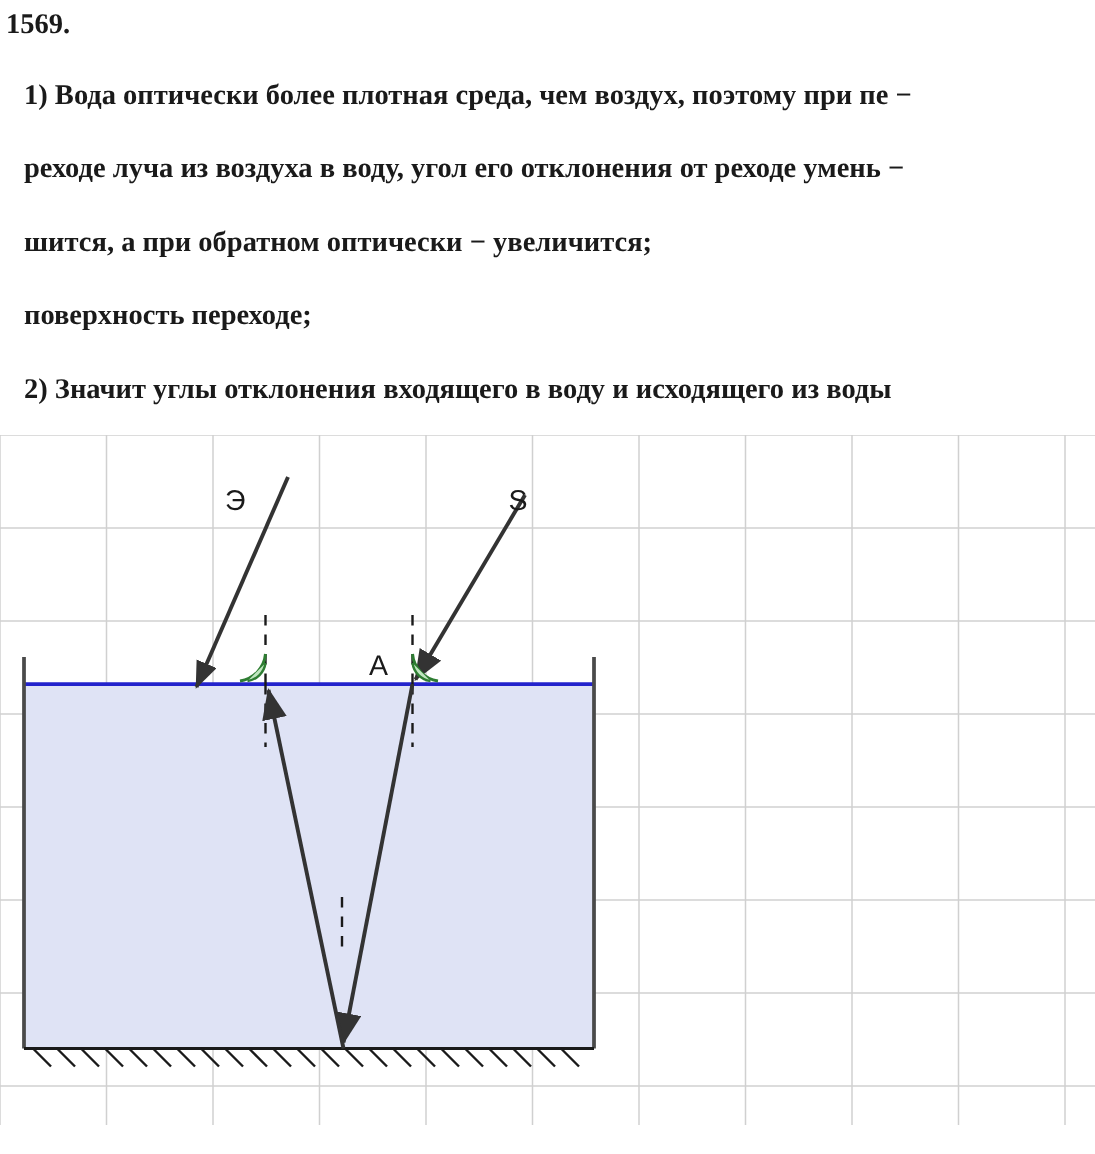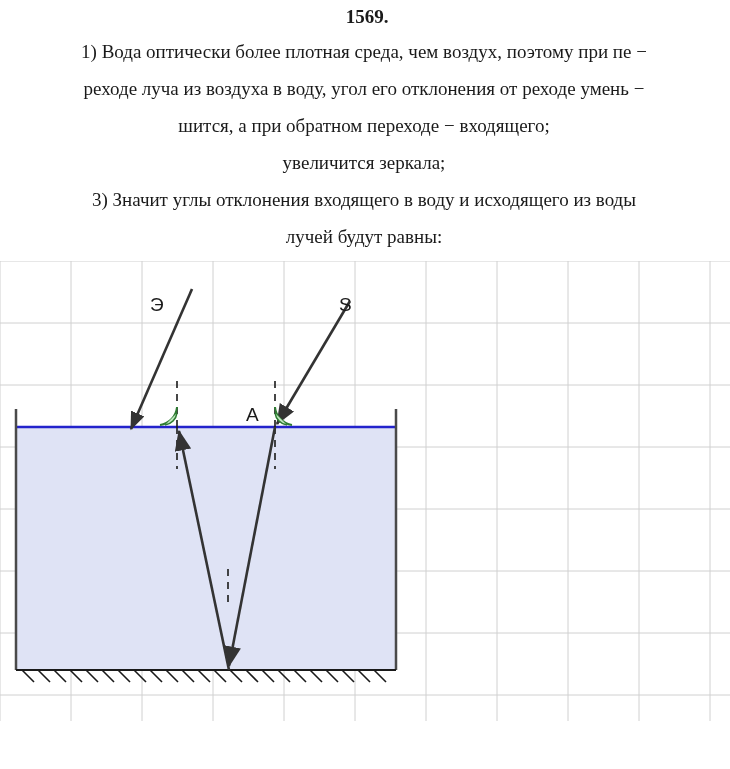--- a/index.html
+++ b/index.html
@@ -12,38 +12,38 @@
     height: 769px;
     font-family: "Liberation Serif", serif;
     color: #1a1a1a;
     position: relative;
     overflow: hidden;
   }
   .page {
     width: 730px;
     height: 769px;
     position: relative;
-    text-align: center;
   }
   .problem-number {
     font-family: "Liberation Serif", serif;
     font-weight: bold;
     font-size: 19px;
     padding: 6px 0 0 4px;
     line-height: 1.2;
   }
   .solution-text {
     padding: 4px 6px 0 4px;
     font-size: 19px;
     line-height: 37px;
   }
   .solution-text p {
-    margin: 0;
+    margin: 12px;
     padding: 0;
     white-space: nowrap;
+    font-weight: bold;
   }
   .figure-wrap {
     position: relative;
     width: 730px;
     height: 460px;
     margin-top: 6px;
   }
   svg.figure {
     display: block;
   }
@@ -51,24 +51,23 @@
 </head>
 <body>
 
 <div class="page">
 
   <div class="problem-number">1569.</div>
 
   <div class="solution-text">
     <p>1) Вода оптически более плотная среда, чем воздух, поэтому при пе −</p>
     <p>реходе луча из воздуха в воду, угол его отклонения от реходе умень −</p>
-    <p>шится, а при обратном переходе − входящего;</p>
-    <p>увеличится зеркала;</p>
-    <p>3) Значит углы отклонения входящего в воду и исходящего из воды</p>
-    <p>лучей будут равны:</p>
+    <p>шится, а при обратном оптически − увеличится;</p>
+    <p>поверхность переходе;</p>
+    <p>2) Значит углы отклонения входящего в воду и исходящего из воды</p>
   </div>
 
   <div class="figure-wrap">
     <svg class="figure" width="730" height="460" viewBox="0 0 730 460" xmlns="http://www.w3.org/2000/svg">
 
       <defs>
         <marker id="arrowhead" markerWidth="9" markerHeight="9" refX="7.5" refY="3.2" orient="auto">
           <path d="M0,0 L8,3.2 L0,6.4 z" fill="#333333"></path>
         </marker>
         <marker id="arrowheadSmall" markerWidth="8" markerHeight="8" refX="6.5" refY="2.8" orient="auto">

